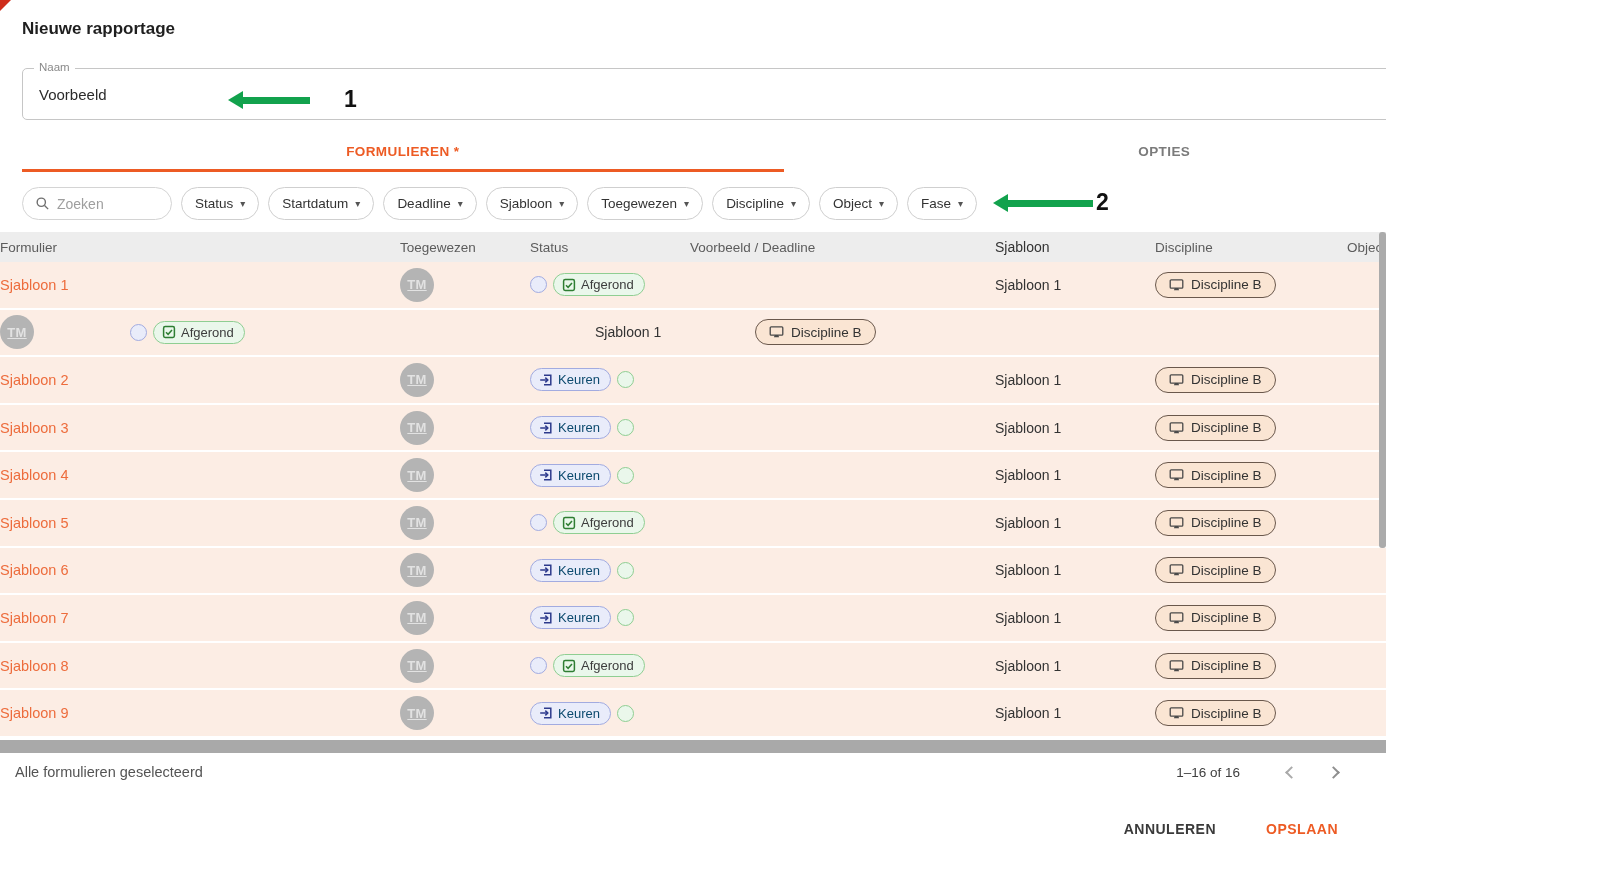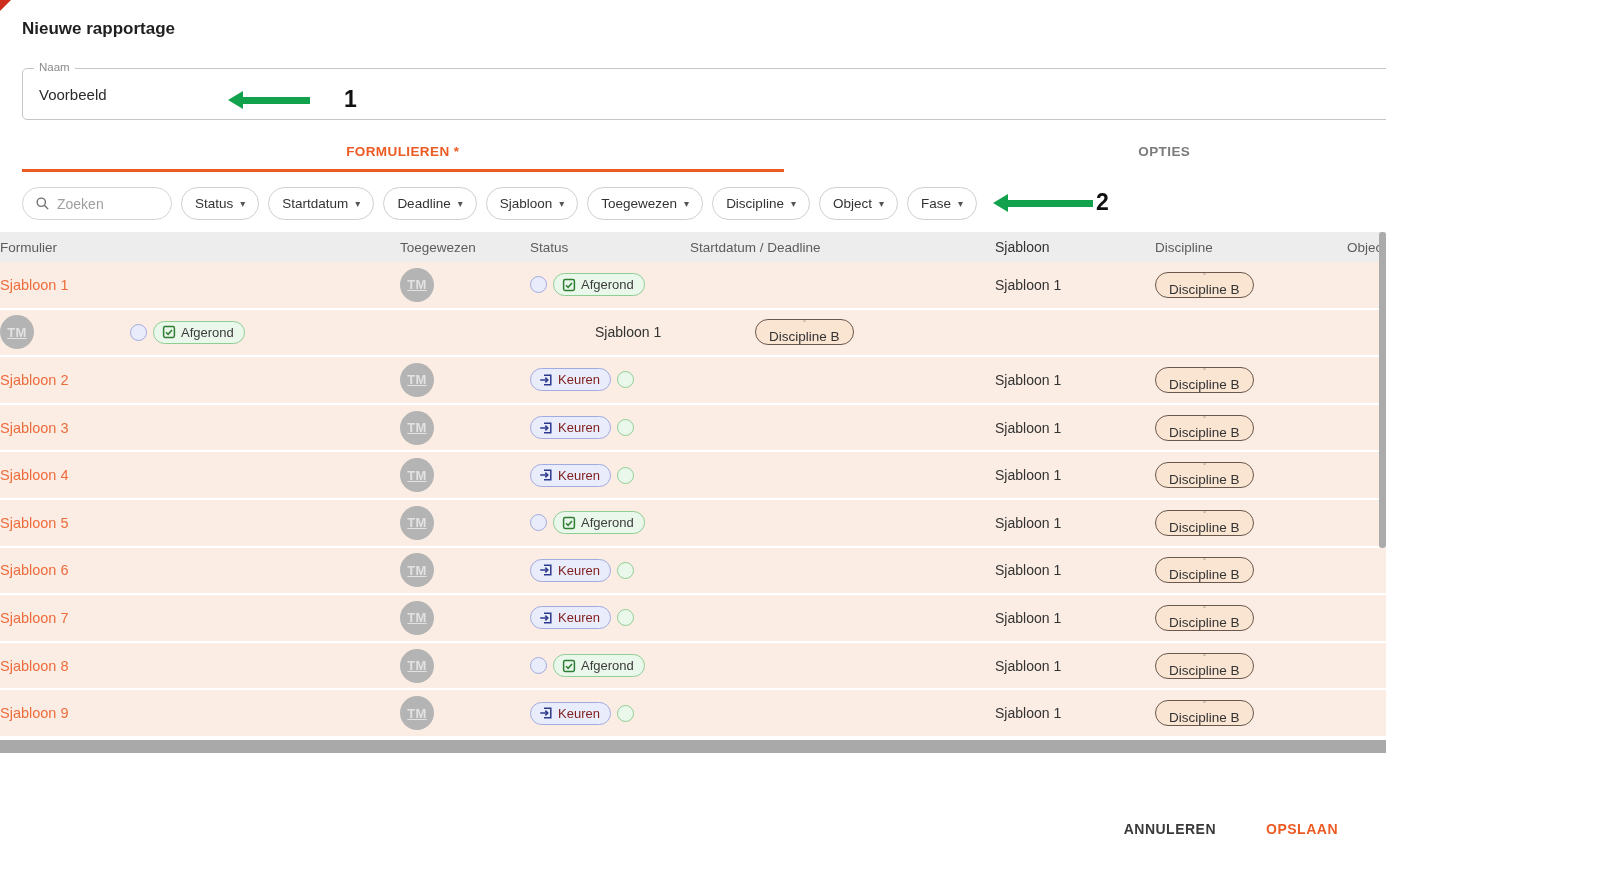--- a/index.html
+++ b/index.html
@@ -63,25 +63,25 @@
 
   .form-link { color:#ED6C3C; font-size:14.5px; text-decoration:none; cursor:pointer; }
   .avatar { width:34px; height:34px; border-radius:50%; background:#b4b4b4; color:#e2e2e2;
     display:flex; align-items:center; justify-content:center; font-size:13px; font-weight:bold; letter-spacing:0.3px;text-decoration:underline; }
 
   .status-circle { width:17px; height:17px; border-radius:50%; flex:0 0 auto; }
   .circ-keuren   { border:1.5px solid #A2ABE0; background:#E9ECFA; }
   .circ-afgerond { border:1.5px solid #8FCE92; background:#EAF7EB; }
   .status-pill { height:23px; border-radius:12px; display:flex; align-items:center; gap:5px;
     padding:0 10px 0 8px; font-size:13px; }
-  .pill-keuren   { border:1px solid #A2ABE0; background:#E9ECFA; color:#7f1d1d; }
+  .pill-keuren   { border:1px solid #A2ABE0; background:#E9ECFA; color:#0c4a6e; }
   .pill-afgerond { border:1px solid #8FCE92; background:#EAF7EB; color:#3c3c3c; }
 
   .disc-chip { height:26px; border:1px solid #6a584c; border-radius:13px; background:#FAE5D3;
-    display:flex; align-items:center; gap:7px; padding:0 13px; font-size:13.5px; color:#333;flex-direction:column; }
+    display:flex; align-items:center; gap:7px; padding:0 13px; font-size:13.5px; color:#333; }
 
   
   .v-scroll { position:absolute; right:0; top:232px; width:7px; height:316px; background:#ababab; border-radius:3px; }
   .h-scroll { position:absolute; left:0; top:740px; width:1590px; height:13px; background:#f1f1f1; }
   .h-scroll .thumb { width:1442px; height:13px; background:#a9a9a9; }
 
   
   .tfooter { position:absolute; left:15px; right:40px; top:756px; height:32px;
     display:flex; align-items:center; justify-content:space-between; }
   .sel-text { font-size:14.5px; color:#545454; }
@@ -172,21 +172,21 @@
     <span class="head" style="border-right:15px solid #12A24D;"></span>
     <span class="shaft" style="width:85px; background:#12A24D;"></span>
   </div>
   <div class="ann-num" style="left:1096px; top:189px;">2</div>
 
   <div class="tablewrap">
     <div class="thead">
       <div class="c-form">Formulier</div>
       <div class="c-toeg">Toegewezen</div>
       <div class="c-status">Status</div>
-      <div class="c-dates">Startdatum / Deadline</div>
+      <div class="c-dates">Voorbeeld / Deadline</div>
       <div class="c-sjab">Sjabloon</div>
       <div class="c-disc">Discipline</div>
       <div class="c-obj">Object</div>
       <div class="c-fase">Fase</div>
     </div>
     <div>
     <div class="trow st-afgerond">
       <div class="c-form">
         <a class="form-link">Sjabloon 1</a>
       </div>
@@ -529,19 +529,31 @@
       <div class="c-fase"></div>
     </div>
   </div>
   </div>
 
   <div class="v-scroll"></div>
   <div class="h-scroll">
     <div class="thumb"></div>
   </div>
 
+  <div class="tfooter">
+    <span class="sel-text">Alle formulieren geselecteerd</span>
+    <span class="pager">
+      <span class="range">1–16 of 16</span>
+      <span class="chev-btn first">
+        <span class="chev left"></span>
+      </span>
+      <span class="chev-btn next">
+        <span class="chev right"></span>
+      </span>
+    </span>
+  </div>
 
   <div class="actions">
     <button class="btn-text btn-cancel">ANNULEREN</button>
     <button class="btn-text btn-save">OPSLAAN</button>
   </div>
 
 </div>
 
 </body></html>

